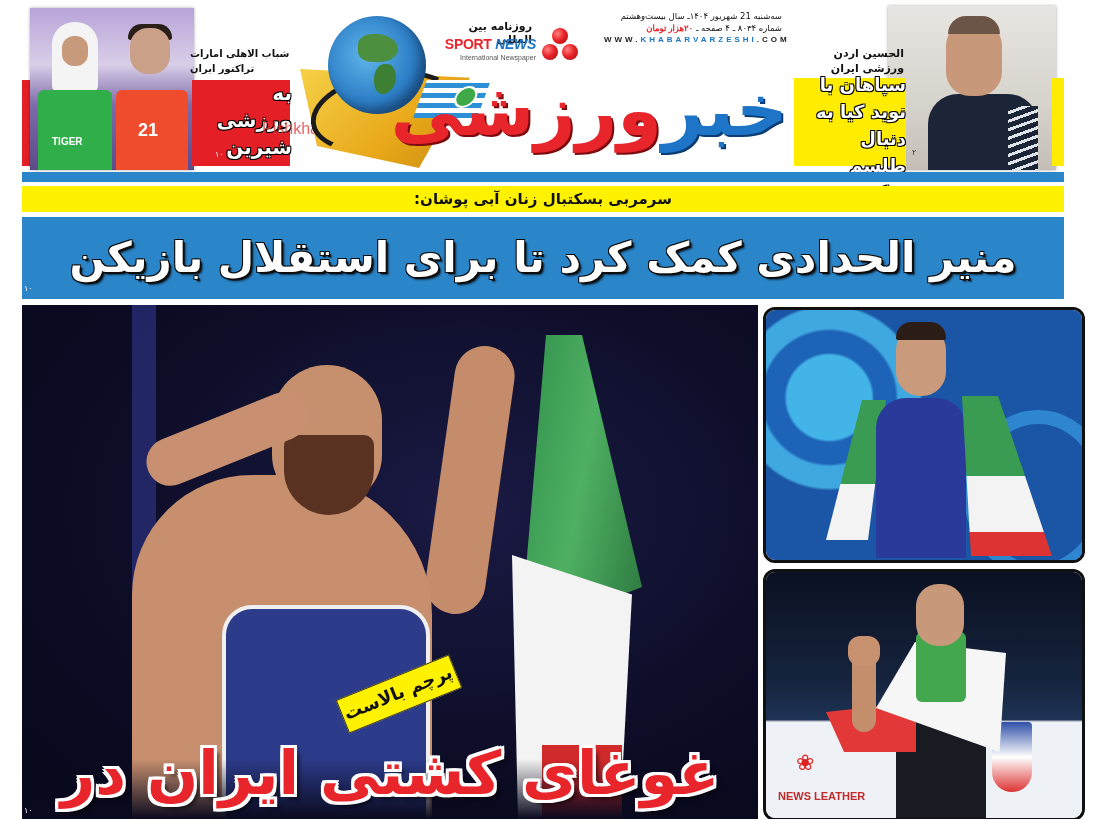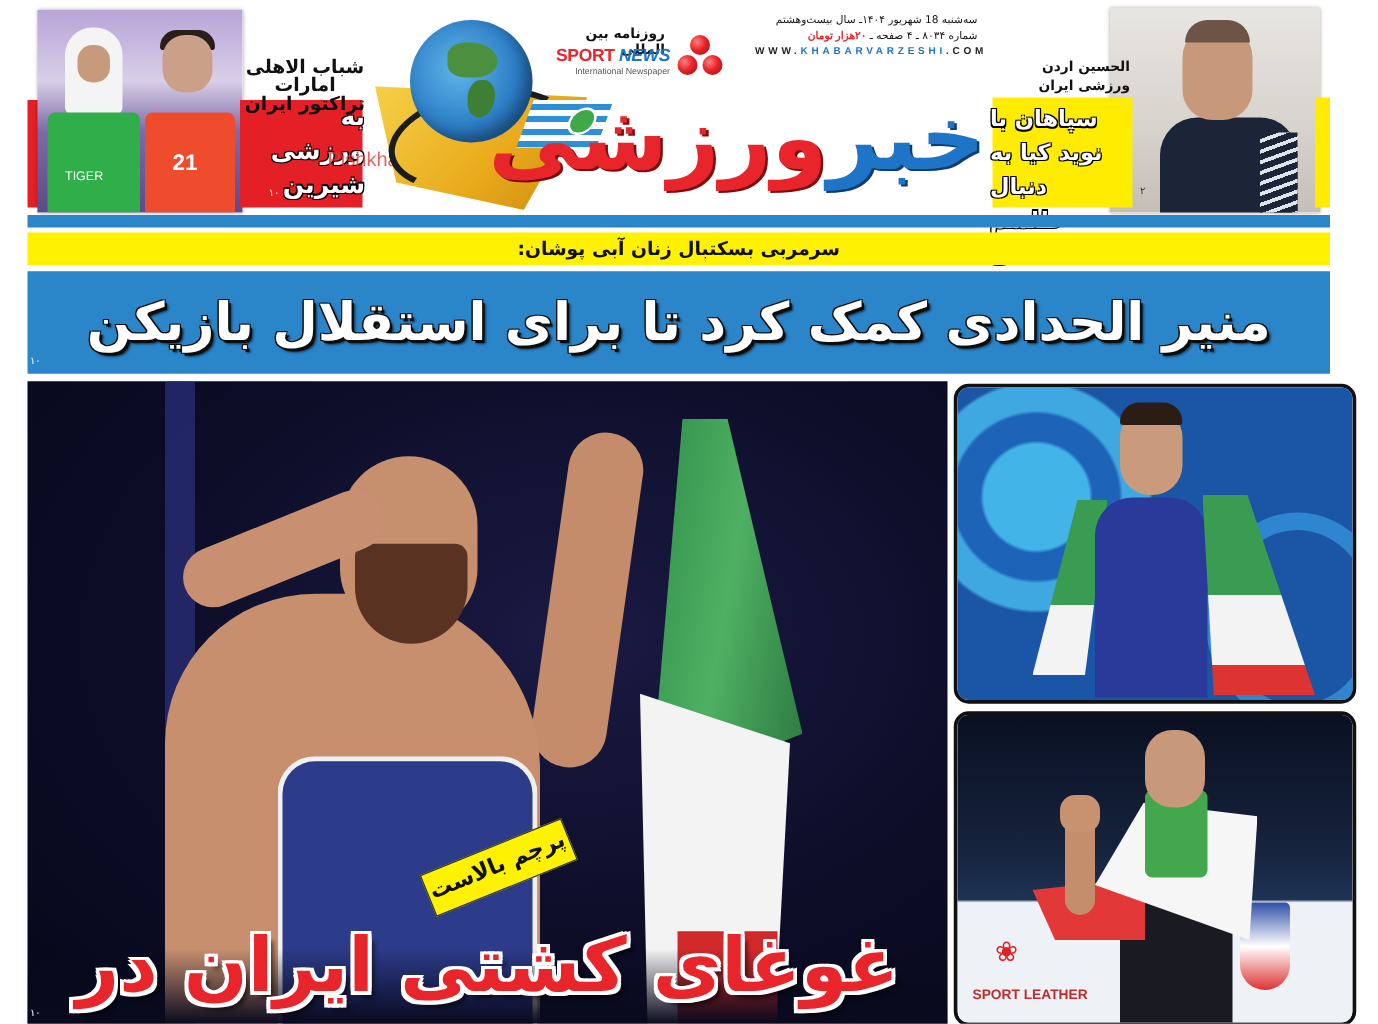--- a/index.html
+++ b/index.html
@@ -8,24 +8,24 @@
   
   .masthead{left:0;top:0;width:1102px;height:172px;background:#fff;}
   .photo-left{left:30px;top:8px;width:164px;height:162px;background:linear-gradient(180deg,#b8a4d8 0%,#d9cfe8 35%,#7d6aa8 60%,#5c4a8a 100%);box-shadow:0 0 3px rgba(0,0,0,.35);overflow:hidden;}
   .photo-left .shirt-green{position:absolute;left:8px;top:82px;width:74px;height:80px;background:#2fae4a;border-radius:6px 6px 0 0;}
   .photo-left .shirt-red{position:absolute;left:86px;top:82px;width:72px;height:80px;background:#ef4b2d;border-radius:6px 6px 0 0;}
   .photo-left .head1{position:absolute;left:22px;top:14px;width:46px;height:70px;background:#f4f4f4;border-radius:22px 22px 6px 6px;}
   .photo-left .face1{position:absolute;left:32px;top:28px;width:26px;height:30px;background:#c79a7c;border-radius:12px;}
   .photo-left .head2{position:absolute;left:100px;top:20px;width:40px;height:46px;background:#caa089;border-radius:18px;}
   .photo-left .head2hair{position:absolute;left:98px;top:16px;width:44px;height:16px;background:#2a1e1a;border-radius:20px 20px 4px 4px;}
   .photo-left .num{position:absolute;left:108px;top:112px;color:#fff;font-family:"Liberation Sans",sans-serif;font-weight:bold;font-size:18px;}
-  .photo-left .logo-t{position:absolute;left:22px;top:128px;color:#fff;font-family:"Liberation Sans",sans-serif;font-weight:normal;font-size:10px;}
+  .photo-left .logo-t{position:absolute;left:22px;top:128px;color:#fff;font-family:"Liberation Sans",sans-serif;font-weight:bold;font-size:10px;}
 
   .box-left{left:192px;top:80px;width:98px;height:86px;background:#e41f26;}
-  .kicker-left{left:190px;top:46px;width:108px;text-align:center;direction:rtl;font-size:15px;color:#111;line-height:15px;font-weight:bold;}
+  .kicker-left{left:190px;top:46px;width:108px;text-align:left;direction:rtl;font-size:10px;color:#111;line-height:15px;font-weight:bold;}
   .head-left{left:196px;top:80px;width:96px;text-align:right;direction:rtl;color:#fff;font-weight:bold;font-size:20px;line-height:27px;text-shadow:1px 1px 0 #000,-1px -1px 0 #000,1px -1px 0 #000,-1px 1px 0 #000;}
   .pn-left{left:215px;top:150px;font-size:8px;color:#fff;}
   .watermark{left:262px;top:120px;color:#e23b3b;font-family:"Liberation Sans",sans-serif;font-size:16px;opacity:.8;}
   .globe{left:328px;top:16px;width:98px;height:98px;border-radius:50%;background:radial-gradient(circle at 40% 40%,#5fb6ea 0%,#2d7ec6 55%,#164f95 100%);box-shadow:inset -6px -6px 10px rgba(0,0,0,.3);}
   .globe .land1{position:absolute;left:30px;top:18px;width:40px;height:28px;background:#4c8f3f;border-radius:40% 60% 50% 40%;}
   .globe .land2{position:absolute;left:46px;top:48px;width:22px;height:30px;background:#3d7f33;border-radius:50% 40% 60% 40%;}
   .swoosh{left:300px;top:58px;width:170px;height:110px;background:linear-gradient(135deg,#f6d34a 0%,#e9a91b 60%,#c98a10 100%);clip-path:polygon(0 10%,100% 18%,70% 100%,10% 80%);}
   .swoosh-dark{left:310px;top:72px;width:140px;height:70px;border:5px solid #1c1c1c;border-radius:50%;border-right-color:transparent;border-bottom-color:transparent;transform:rotate(-10deg);}
   .flagtile{left:420px;top:80px;width:64px;height:38px;background:repeating-linear-gradient(0deg,#2d8fd5 0 5px,#ffffff 5px 10px);transform:skewX(-20deg);}
   .flagtile .ball{position:absolute;right:8px;top:6px;width:18px;height:18px;border-radius:50%;background:#3fa94a;border:2px solid #fff;}
@@ -39,21 +39,21 @@
   .sportnews-en .news{color:#1e74c6;font-style:italic;}
   .sportnews-sub{left:436px;top:54px;width:100px;text-align:right;font-family:"Liberation Sans",sans-serif;font-size:7px;color:#555;}
 
   .issue-info{left:604px;top:10px;width:178px;direction:rtl;text-align:right;font-size:8.5px;line-height:12px;color:#111;}
   .issue-info .price{color:#e8252b;font-weight:bold;font-family:Liberation Serif, serif;}
   .issue-info .www{direction:ltr;text-align:right;font-family:"Liberation Sans",sans-serif;font-size:8px;font-weight:bold;letter-spacing:3px;color:#222;}
   .issue-info .www .c{color:#1e74c6;}
 
   .box-right{left:794px;top:78px;width:112px;height:88px;background:#ffec00;}
   .kicker-right{left:792px;top:46px;width:112px;direction:rtl;text-align:right;font-size:11px;line-height:15px;color:#111;font-weight:bold;}
-  .head-right{left:792px;top:82px;width:114px;direction:rtl;text-align:left;font-size:18px;line-height:27px;color:#fff;font-weight:bold;text-shadow:1px 1px 0 #000,-1px -1px 0 #000,1px -1px 0 #000,-1px 1px 0 #000;}
+  .head-right{left:792px;top:71px;width:114px;direction:rtl;text-align:right;font-size:18px;line-height:27px;color:#fff;font-weight:bold;text-shadow:1px 1px 0 #000,-1px -1px 0 #000,1px -1px 0 #000,-1px 1px 0 #000;}
   .pn-right{left:912px;top:148px;font-size:8px;color:#333;}
   .photo-right{left:888px;top:6px;width:168px;height:164px;background:linear-gradient(180deg,#e8e6e2 0%,#d6d2cc 60%,#c4beb6 100%);box-shadow:0 0 3px rgba(0,0,0,.35);overflow:hidden;}
   .photo-right .face{position:absolute;left:58px;top:14px;width:56px;height:76px;background:#c8987a;border-radius:26px 26px 24px 24px;}
   .photo-right .hair{position:absolute;left:60px;top:10px;width:52px;height:18px;background:#6c5446;border-radius:26px 26px 0 0;}
   .photo-right .body{position:absolute;left:40px;top:88px;width:110px;height:80px;background:#1c2438;border-radius:30px 30px 0 0;}
   .photo-right .stripes{position:absolute;left:120px;top:100px;width:30px;height:70px;background:repeating-linear-gradient(160deg,#1c2438 0 5px,#dfe3ea 5px 8px);}
   .strip-yellow-r{left:1052px;top:78px;width:12px;height:88px;background:#ffec00;}
   .strip-red-l{left:22px;top:80px;width:10px;height:86px;background:#e41f26;}
 
   
@@ -151,21 +151,21 @@
   <span style="left:2px;top:16px;"></span>
   <span style="left:22px;top:16px;"></span>
 </div>
 <div class="abs sportnews-fa">روزنامه بین المللی</div>
 <div class="abs sportnews-en">
   <span>SPORT</span> <span class="news">NEWS</span>
 </div>
 <div class="abs sportnews-sub">International Newspaper</div>
 
 <div class="abs issue-info">
-  <div>سه‌شنبه 18 شهریور ۱۴۰۴ـ سال بیست‌وهشتم</div>
+  <div>سه‌شنبه 21 شهریور ۱۴۰۴ـ سال بیست‌وهشتم</div>
   <div><span>شماره ۸۰۳۴ ـ ۴ صفحه ـ</span> <span class="price">۲۰هزار تومان</span></div>
   <div class="www"><span>WWW.</span><span class="c">KHABARVARZESHI</span><span>.COM</span></div>
 </div>
 
 <div class="abs photo-right">
   <div class="body"></div>
   <div class="stripes"></div>
   <div class="face"></div>
   <div class="hair"></div>
 </div>
@@ -220,14 +220,14 @@
   <div class="bg"></div>
   <div class="maple">❀</div>
   <div class="crest"></div>
   <div class="body"></div>
   <div class="flagR"></div>
   <div class="flagW"></div>
   <div class="flagG"></div>
   <div class="arm"></div>
   <div class="fist"></div>
   <div class="head"></div>
-  <span class="board-text">SPORT LEATHER</span>
+  <span class="board-text">NEWS LEATHER</span>
 </div>
 
 </body></html>

